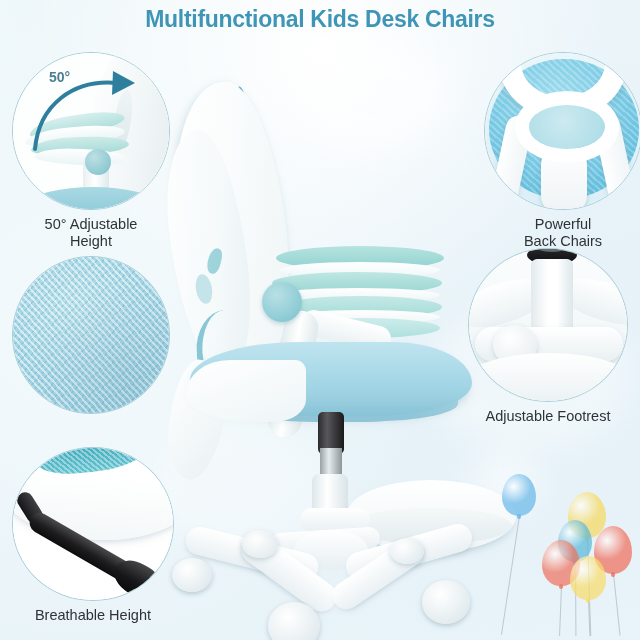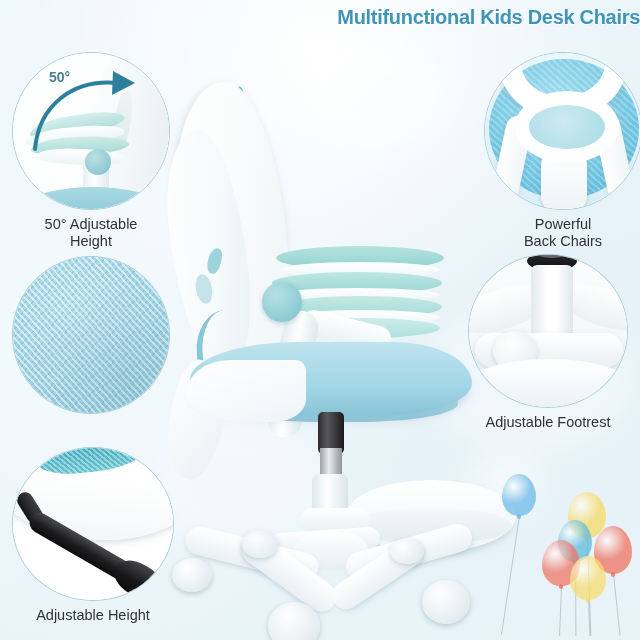--- a/index.html
+++ b/index.html
@@ -18,22 +18,22 @@
   }
   
   .blob{position:absolute;border-radius:50%;background:#ffffff;opacity:.55;filter:blur(14px);}
   .blob.b1{left:300px;top:40px;width:150px;height:110px;}
   .blob.b2{left:430px;top:300px;width:200px;height:150px;opacity:.4;}
   .blob.b3{left:150px;top:420px;width:180px;height:130px;opacity:.35;}
   .blob.b4{left:470px;top:450px;width:70px;height:60px;opacity:.5;}
 
   
   #title{
-    position:absolute;left:0;top:6px;width:640px;text-align:right;
-    font-size:20px;font-weight:bold;letter-spacing:-.3px;
+    position:absolute;left:0;top:6px;width:640px;text-align:center;
+    font-size:23px;font-weight:bold;letter-spacing:-.3px;
     color:#3f95b6;
     text-shadow:0 1px 0 rgba(255,255,255,.85);
   }
 
   
   .feature{position:absolute;}
   .circle{
     position:relative;border-radius:50%;overflow:hidden;
     border:1px solid #a8ced9;
     background:#ffffff;
@@ -47,21 +47,21 @@
   
   #f-armrest{left:12px;top:52px;}
   #f-armrest .circle{width:156px;height:156px;}
   #f-mesh{left:12px;top:256px;}
   #f-mesh .circle{width:156px;height:156px;}
   #f-height{left:12px;top:447px;}
   #f-height .circle{width:160px;height:152px;}
   
   #f-back{left:484px;top:52px;}
   #f-back .circle{width:156px;height:156px;}
-  #f-footrest{left:468px;top:254px;}
+  #f-footrest{left:468px;top:248px;}
   #f-footrest .circle{width:158px;height:152px;}
 
   
   .arm-art{position:absolute;inset:0;background:#fdfefe;}
   .arm-pad{position:absolute;border-radius:40% 50% 45% 55%/60% 55% 45% 40%;}
   .deg-label{
     position:absolute;left:36px;top:16px;color:#4d7f92;
     font-size:14px;font-weight:600;
   }
   .arc-svg{position:absolute;left:0;top:0;}
@@ -385,21 +385,21 @@
   <div class="feature" id="f-height">
     <div class="circle">
       <div class="hgt-art">
         <div class="seat-shadow"></div>
         <div class="seat-mesh"></div>
         <div class="lever-stub"></div>
         <div class="lever"></div>
       </div>
     </div>
     <div class="caption">
-      <div>Adjustable Height</div>
+      <div>Breathable Height</div>
     </div>
   </div>
 
   <div class="feature" id="f-back">
     <div class="circle">
       <div class="back-art">
         <div class="back-mesh"></div>
         <div class="back-ring"></div>
         <div class="back-leg" style="left:14px;top:62px;transform:rotate(12deg);"></div>
         <div class="back-leg" style="left:116px;top:60px;transform:rotate(-12deg);"></div>

